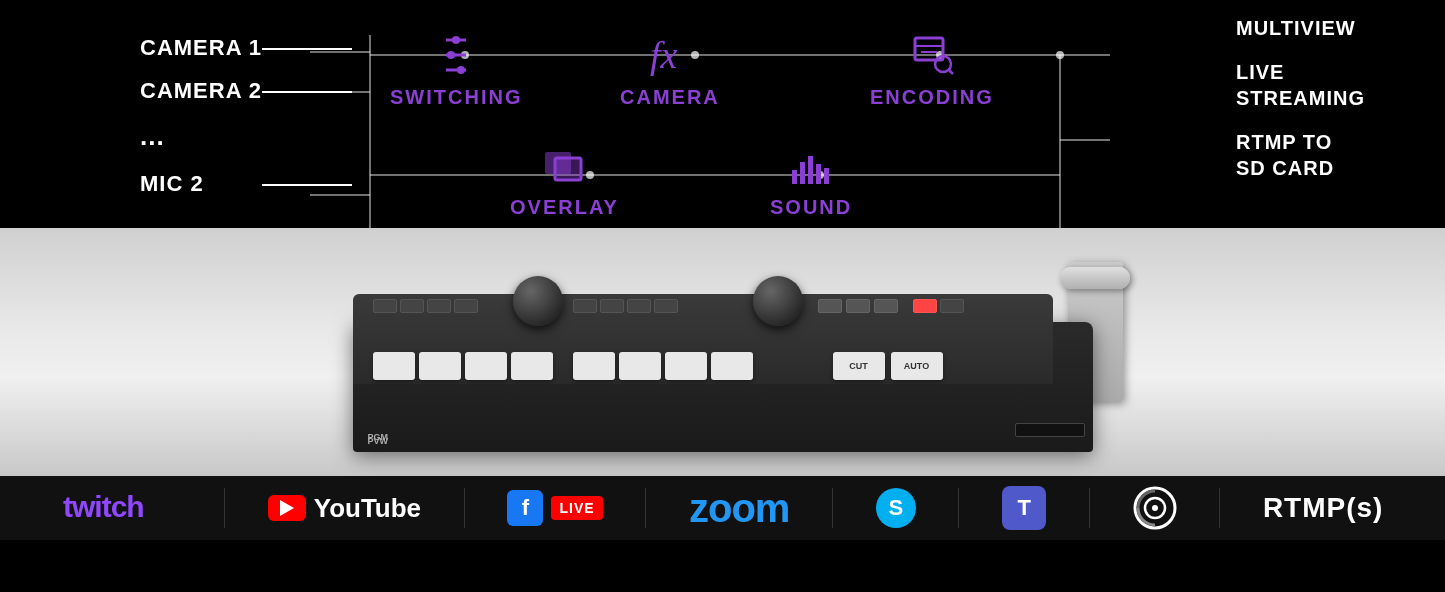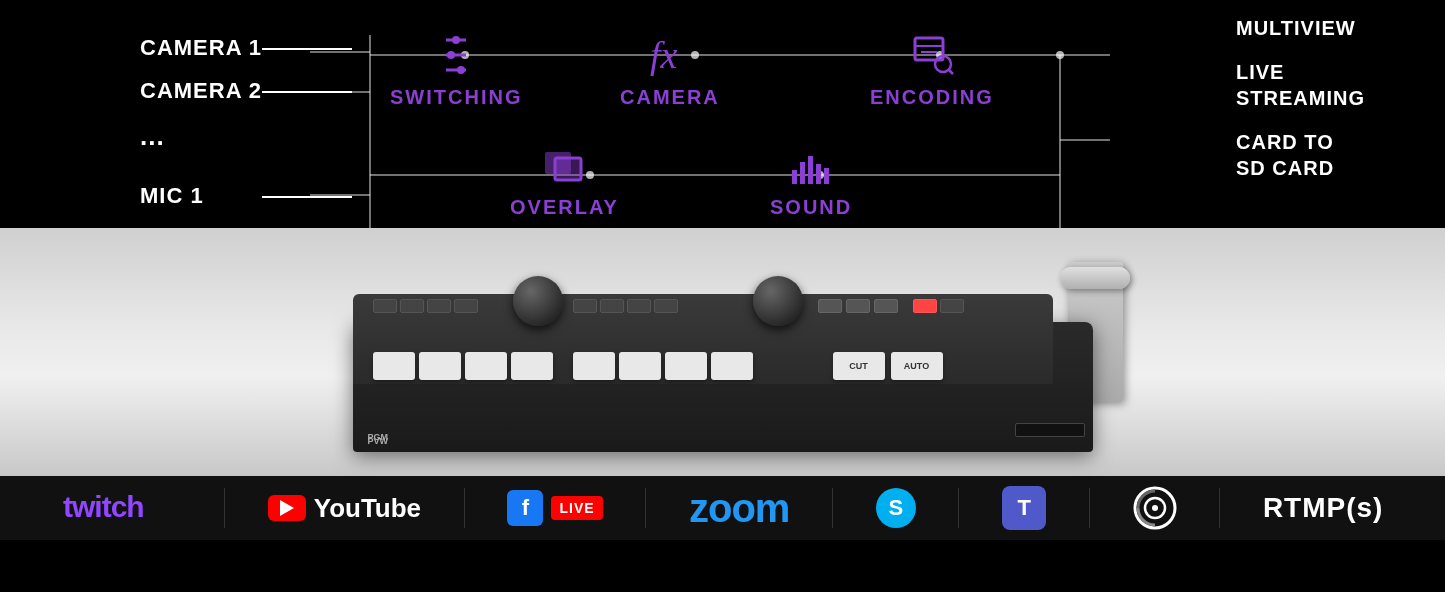--- a/index.html
+++ b/index.html
@@ -273,23 +273,20 @@
   <div class="left-labels">
     <div class="input-label camera1">
       <span>CAMERA 1</span>
     </div>
     <div class="input-label camera2">
       <span>CAMERA 2</span>
     </div>
     <div class="input-label dots">
       <span>...</span>
     </div>
-    <div class="input-label mic1">
-      <span>MIC 1</span>
-    </div>
     <div class="input-label mic2">
       <span>MIC 2</span>
     </div>
   </div>
 
   <svg class="diagram-svg" viewBox="0 0 1445 280" preserveAspectRatio="none">
 
     <line x1="370" y1="55" x2="1060" y2="55" stroke="white" stroke-width="1.5" opacity="0.6"></line>
 
     <circle cx="465" cy="55" r="4" fill="white" opacity="0.7"></circle>
@@ -370,21 +367,21 @@
 
   <div class="right-labels">
     <div class="right-label">
       <span>MULTIVIEW</span>
     </div>
     <div class="right-label">
       <span>LIVE</span>
       <span>STREAMING</span>
     </div>
     <div class="right-label">
-      <span>CARD TO</span>
+      <span>RTMP TO</span>
       <span>SD CARD</span>
     </div>
   </div>
 
 </div>
 
 <div class="middle-section">
   <div class="device">
 
     <div style="position:absolute; right:-20px; top:-10px; width:55px; height:140px; background:linear-gradient(to bottom,#ccc,#aaa); border-radius:4px 4px 2px 2px; box-shadow:2px 2px 8px rgba(0,0,0,0.4);">

